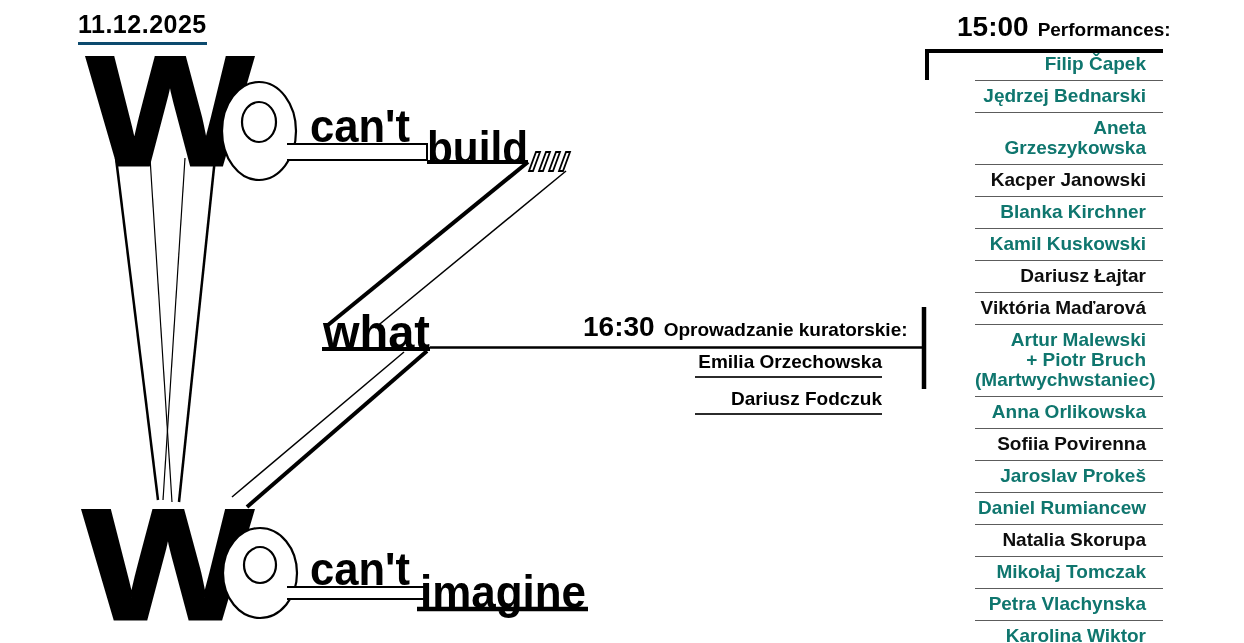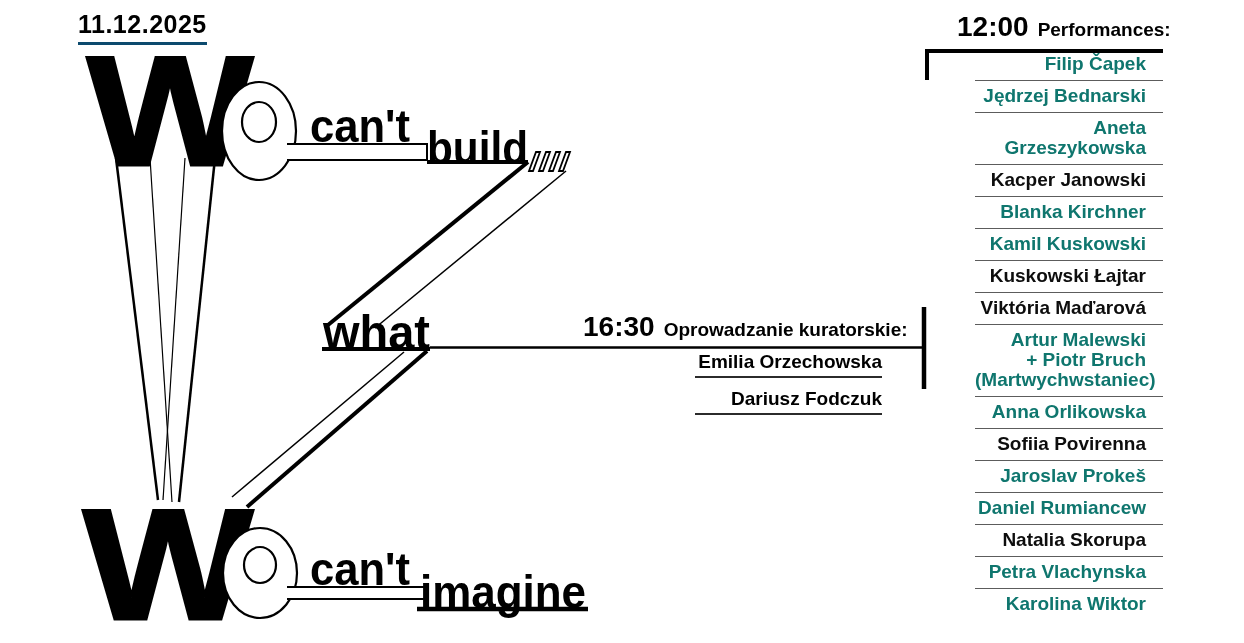--- a/index.html
+++ b/index.html
@@ -109,36 +109,37 @@
 <div class="abs" id="tour-heading">
   <span class="time">16:30</span>
   <span class="label">Oprowadzanie kuratorskie:</span>
 </div>
 <div class="abs" id="curators">
     <div class="curator">Emilia Orzechowska</div>
     <div class="curator">Dariusz Fodczuk</div>
   </div>
 
 <div class="abs" id="perf-heading">
-  <span class="time">12:00</span>
+  <span class="time">15:00</span>
   <span class="label">Performances:</span>
 </div>
 <div class="abs" id="perf-tick"></div>
 <div class="abs" id="artists">
     <div class="artist-row">Filip Čapek</div>
     <div class="artist-row">Jędrzej Bednarski</div>
     <div class="artist-row">Aneta Grzeszykowska</div>
     <div class="artist-row active">Kacper Janowski</div>
     <div class="artist-row">Blanka Kirchner</div>
     <div class="artist-row">Kamil Kuskowski</div>
-    <div class="artist-row active">Kuskowski Łajtar</div>
+    <div class="artist-row active">Dariusz Łajtar</div>
     <div class="artist-row active">Viktória Maďarová</div>
     <div class="artist-row">Artur Malewski
 + Piotr Bruch
 (Martwychwstaniec)</div>
     <div class="artist-row">Anna Orlikowska</div>
     <div class="artist-row active">Sofiia Povirenna</div>
     <div class="artist-row">Jaroslav Prokeš</div>
     <div class="artist-row">Daniel Rumiancew</div>
     <div class="artist-row active">Natalia Skorupa</div>
+    <div class="artist-row">Mikołaj Tomczak</div>
     <div class="artist-row">Petra Vlachynska</div>
     <div class="artist-row">Karolina Wiktor</div>
   </div>
 
 </body></html>

